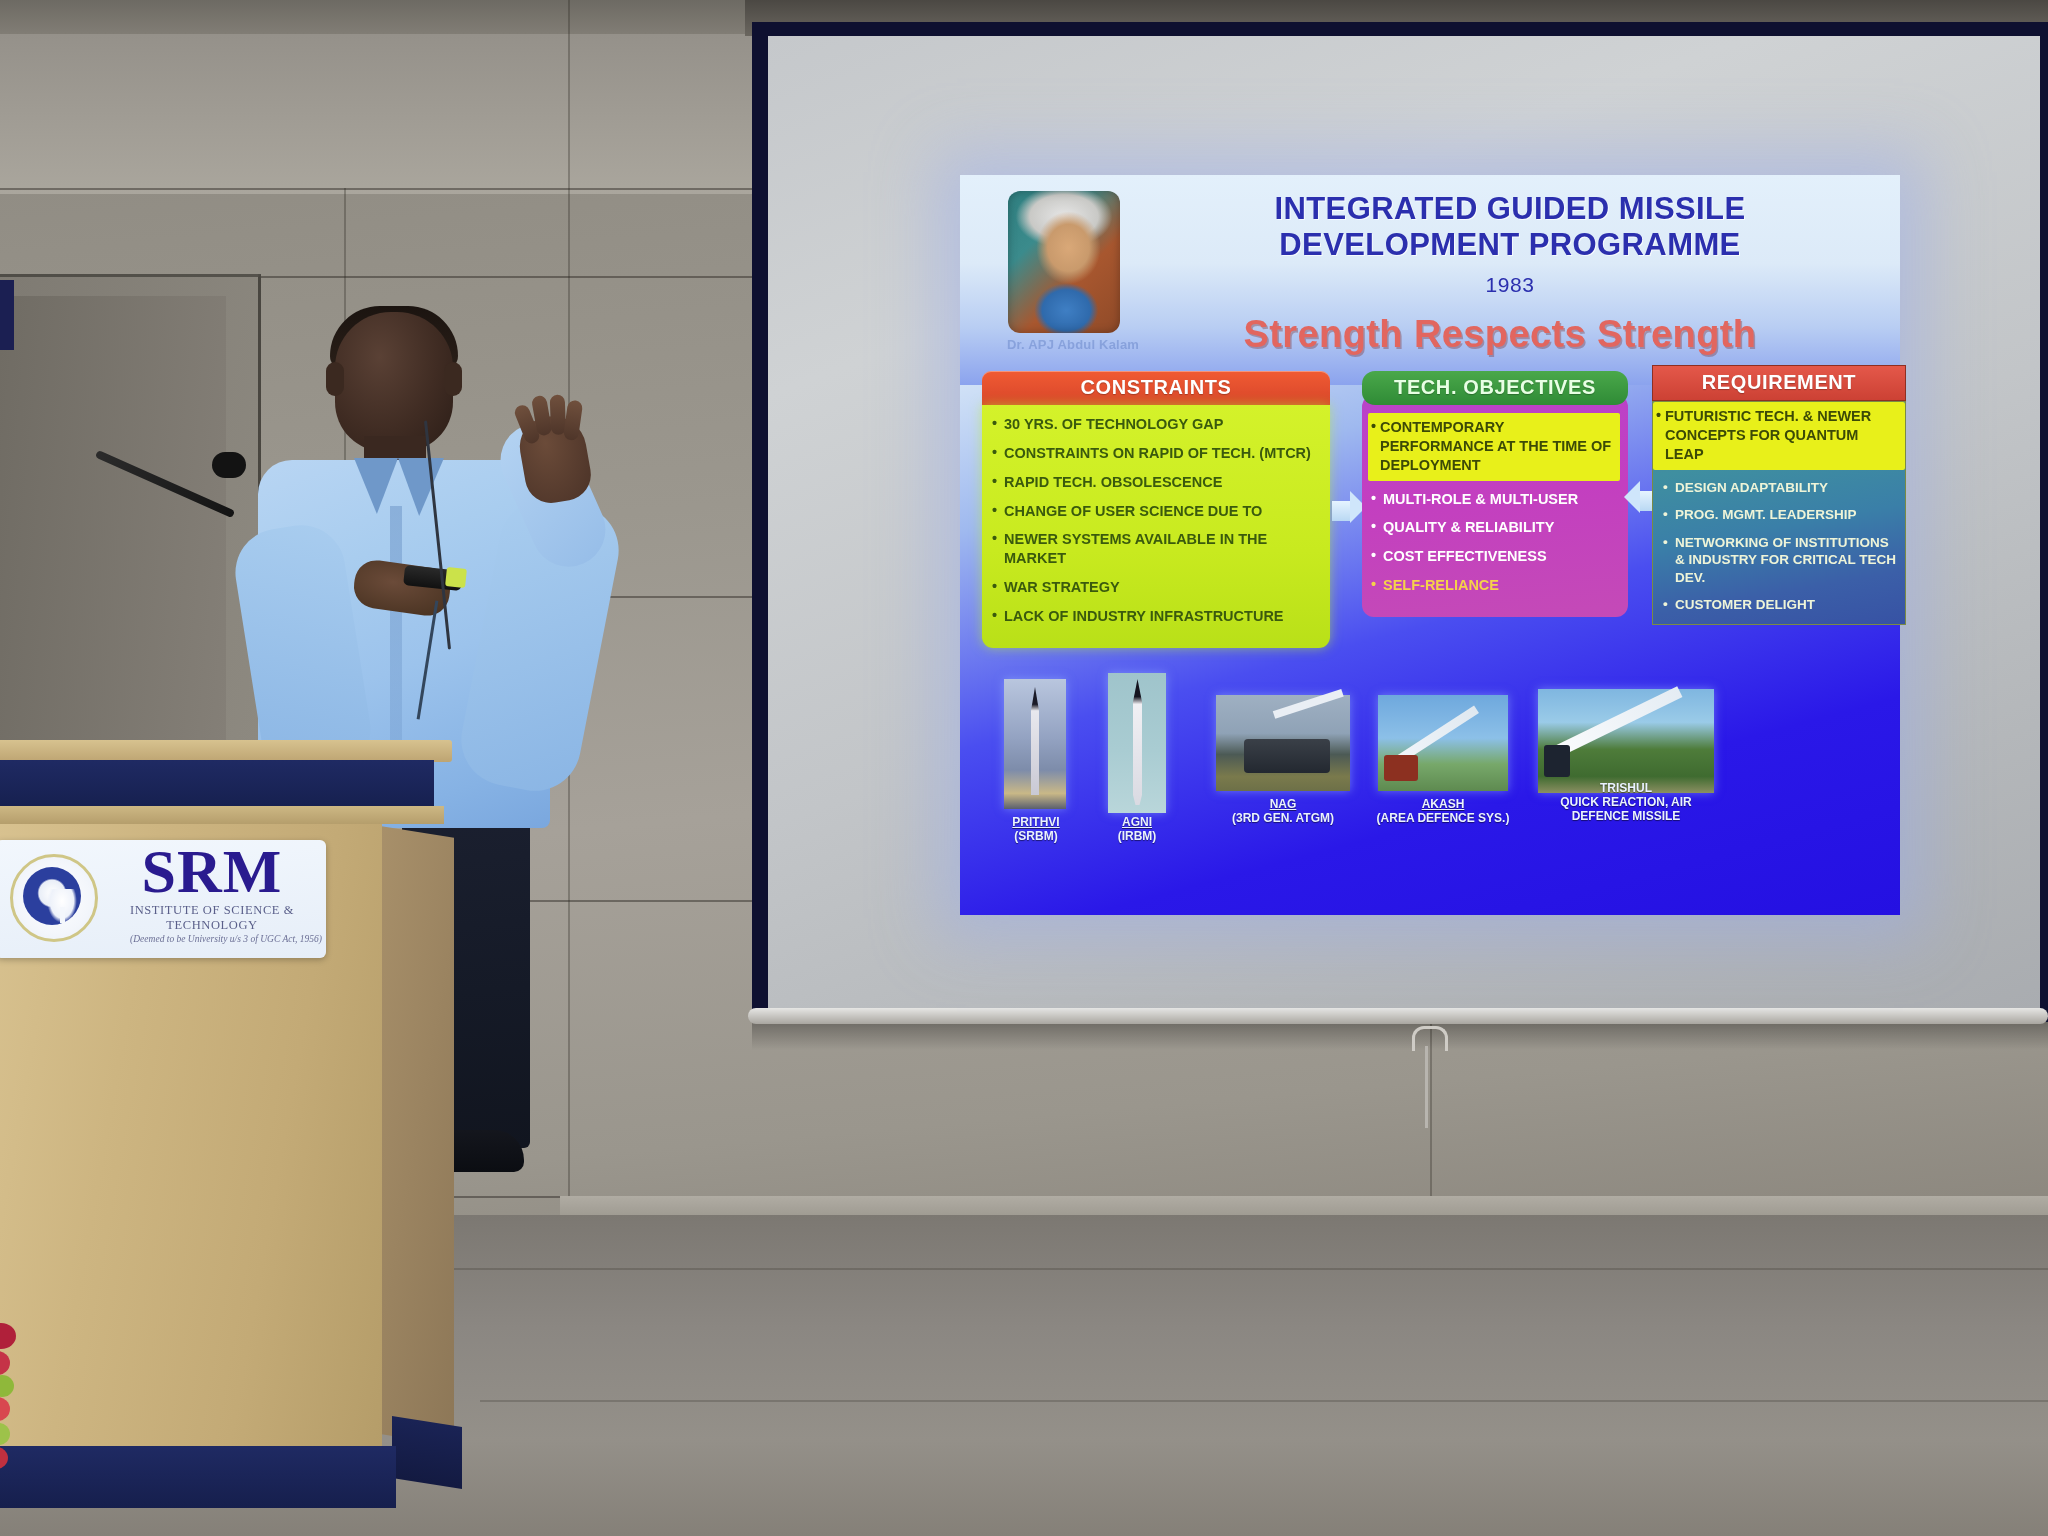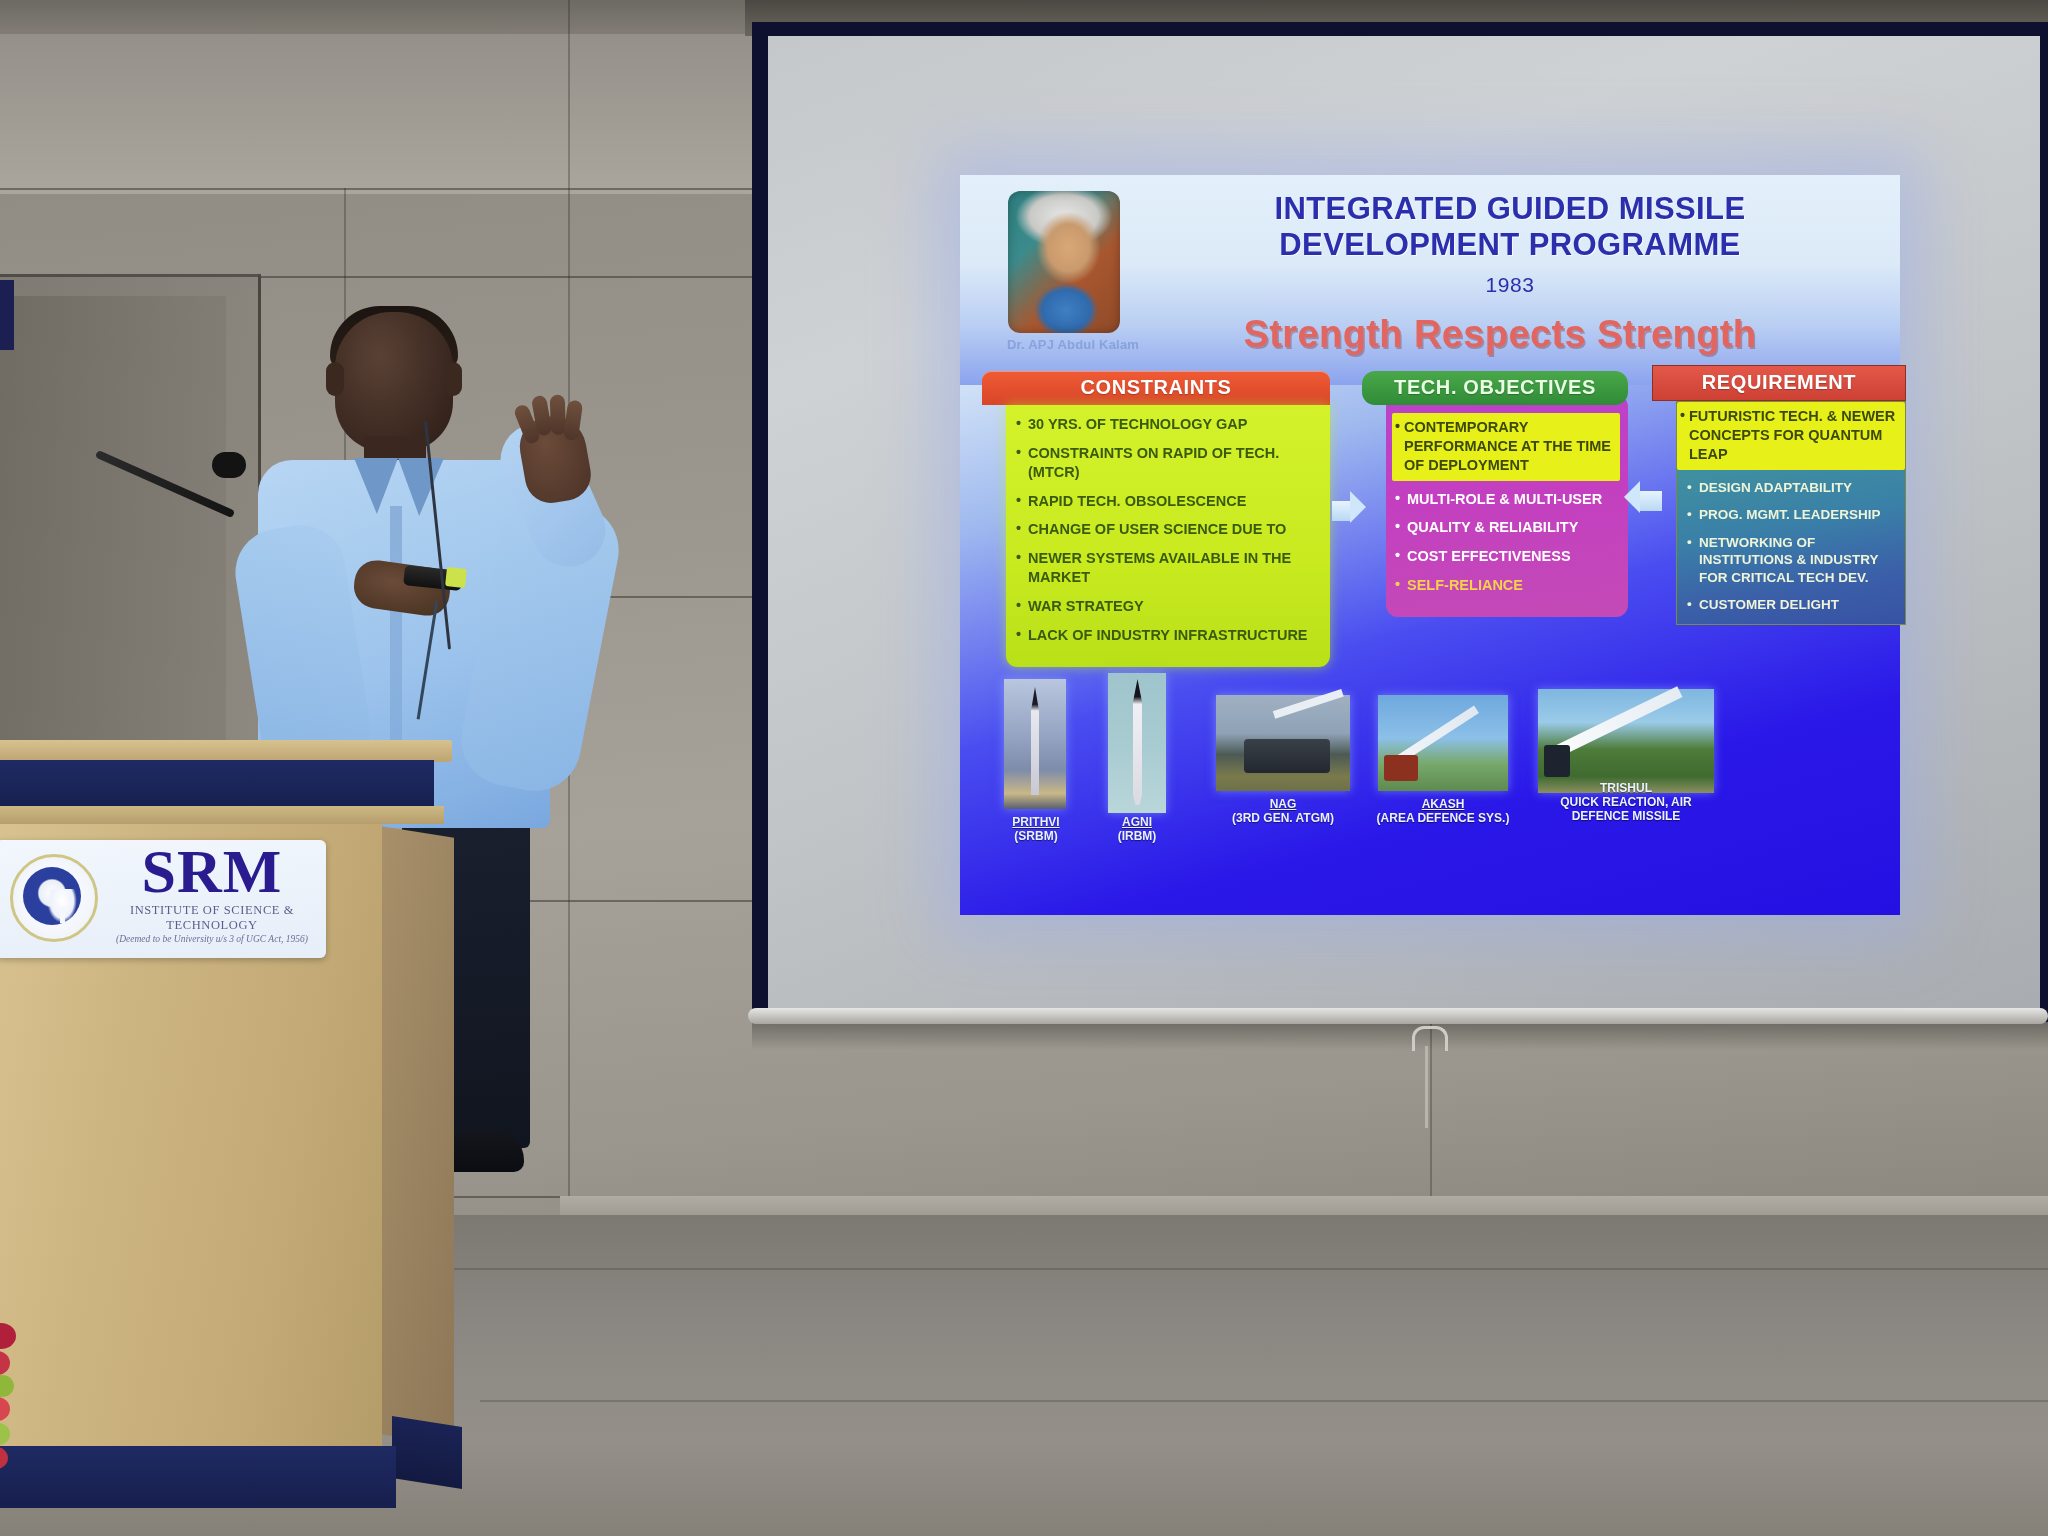--- a/index.html
+++ b/index.html
@@ -69,21 +69,21 @@
   .slide-year{position:absolute;left:180px;top:98px;width:740px;text-align:center;
      font-weight:400;color:#2b2fae;font-size:21px;letter-spacing:.6px;}
   .slide-tagline{position:absolute;left:160px;top:138px;width:760px;text-align:center;
      font-weight:700;font-size:38px;color:#e2665f;letter-spacing:.4px;
      text-shadow:1.5px 1.5px 0 rgba(120,40,40,.35);}
 
   
   .panel{position:absolute;}
   .panel-head{text-align:center;font-weight:700;color:#fff;font-size:20px;padding:5px 0 6px;
               letter-spacing:.6px;text-shadow:0 1px 1px rgba(0,0,0,.25);}
-  .panel-body{font-weight:700;font-size:14.5px;line-height:1.30;margin-left:24px;}
+  .panel-body{font-weight:700;font-size:14.5px;line-height:1.30;}
   .panel-body li{list-style:none;margin:0 0 10px 0;position:relative;padding-left:12px;}
   .panel-body ul{margin:0;padding:0;}
   .panel-body li:before{content:"•";position:absolute;left:0;top:-1px;}
 
   
   .p-constraints{left:22px;top:196px;width:348px;}
   .p-constraints .panel-head{background:linear-gradient(180deg,#f05b33,#d8452a);
       border-radius:9px 9px 0 0;box-shadow:inset 0 1px 0 rgba(255,255,255,.35);}
   .p-constraints .panel-body{background:linear-gradient(180deg,#d4f22a,#c8ea1f 60%,#b9e018);
       color:#3a5a0d;border-radius:0 0 11px 11px;padding:10px 8px 12px 10px;
@@ -220,21 +220,21 @@
         border:3px solid #cfc686;background:radial-gradient(circle at 50% 50%,#ffffff 0%,#f3f6fb 62%,#e8eef6 100%);}
   .srm-seal-in{position:absolute;left:10px;top:10px;width:58px;height:58px;border-radius:50%;
         background:radial-gradient(circle at 50% 45%,#ffffff 0%,#e9eef7 30%,#2b3f9e 34%,#2b3f9e 100%);}
   .srm-tree{position:absolute;left:24px;top:22px;width:30px;height:34px;
         background:radial-gradient(ellipse at 50% 35%,#fff 0%,#eef2fa 55%,rgba(238,242,250,0) 70%);}
   .srm-tree:after{content:"";position:absolute;left:13px;top:18px;width:5px;height:16px;background:#f4f7fc;}
   .srm-text{position:absolute;left:106px;top:2px;width:220px;text-align:center;}
   .srm-main{font-family:"Liberation Serif",serif;font-weight:700;font-size:62px;color:#2a1b8f;
         line-height:.96;letter-spacing:1px;}
   .srm-sub{font-family:"Liberation Serif",serif;font-size:12.5px;color:#5a5f8a;letter-spacing:.6px;margin-top:1px;}
-  .srm-sub2{font-family:"Liberation Serif",serif;font-style:italic;font-size:9.5px;color:#6b6f95;margin-top:1px;}
+  .srm-sub2{font-family:"Liberation Serif",serif;font-style:italic;font-size:9.5px;color:#6b6f95;margin-top:1px;text-align:right;}
 
   .flowers{position:absolute;left:-16px;top:1305px;width:58px;height:190px;}
   .fl{position:absolute;border-radius:50%;}
 
   .chair-edge{position:absolute;left:0;top:1150px;width:36px;height:100px;background:#1b1f2e;}
 </style>
 </head>
 <body>
 
 <div id="scene">

